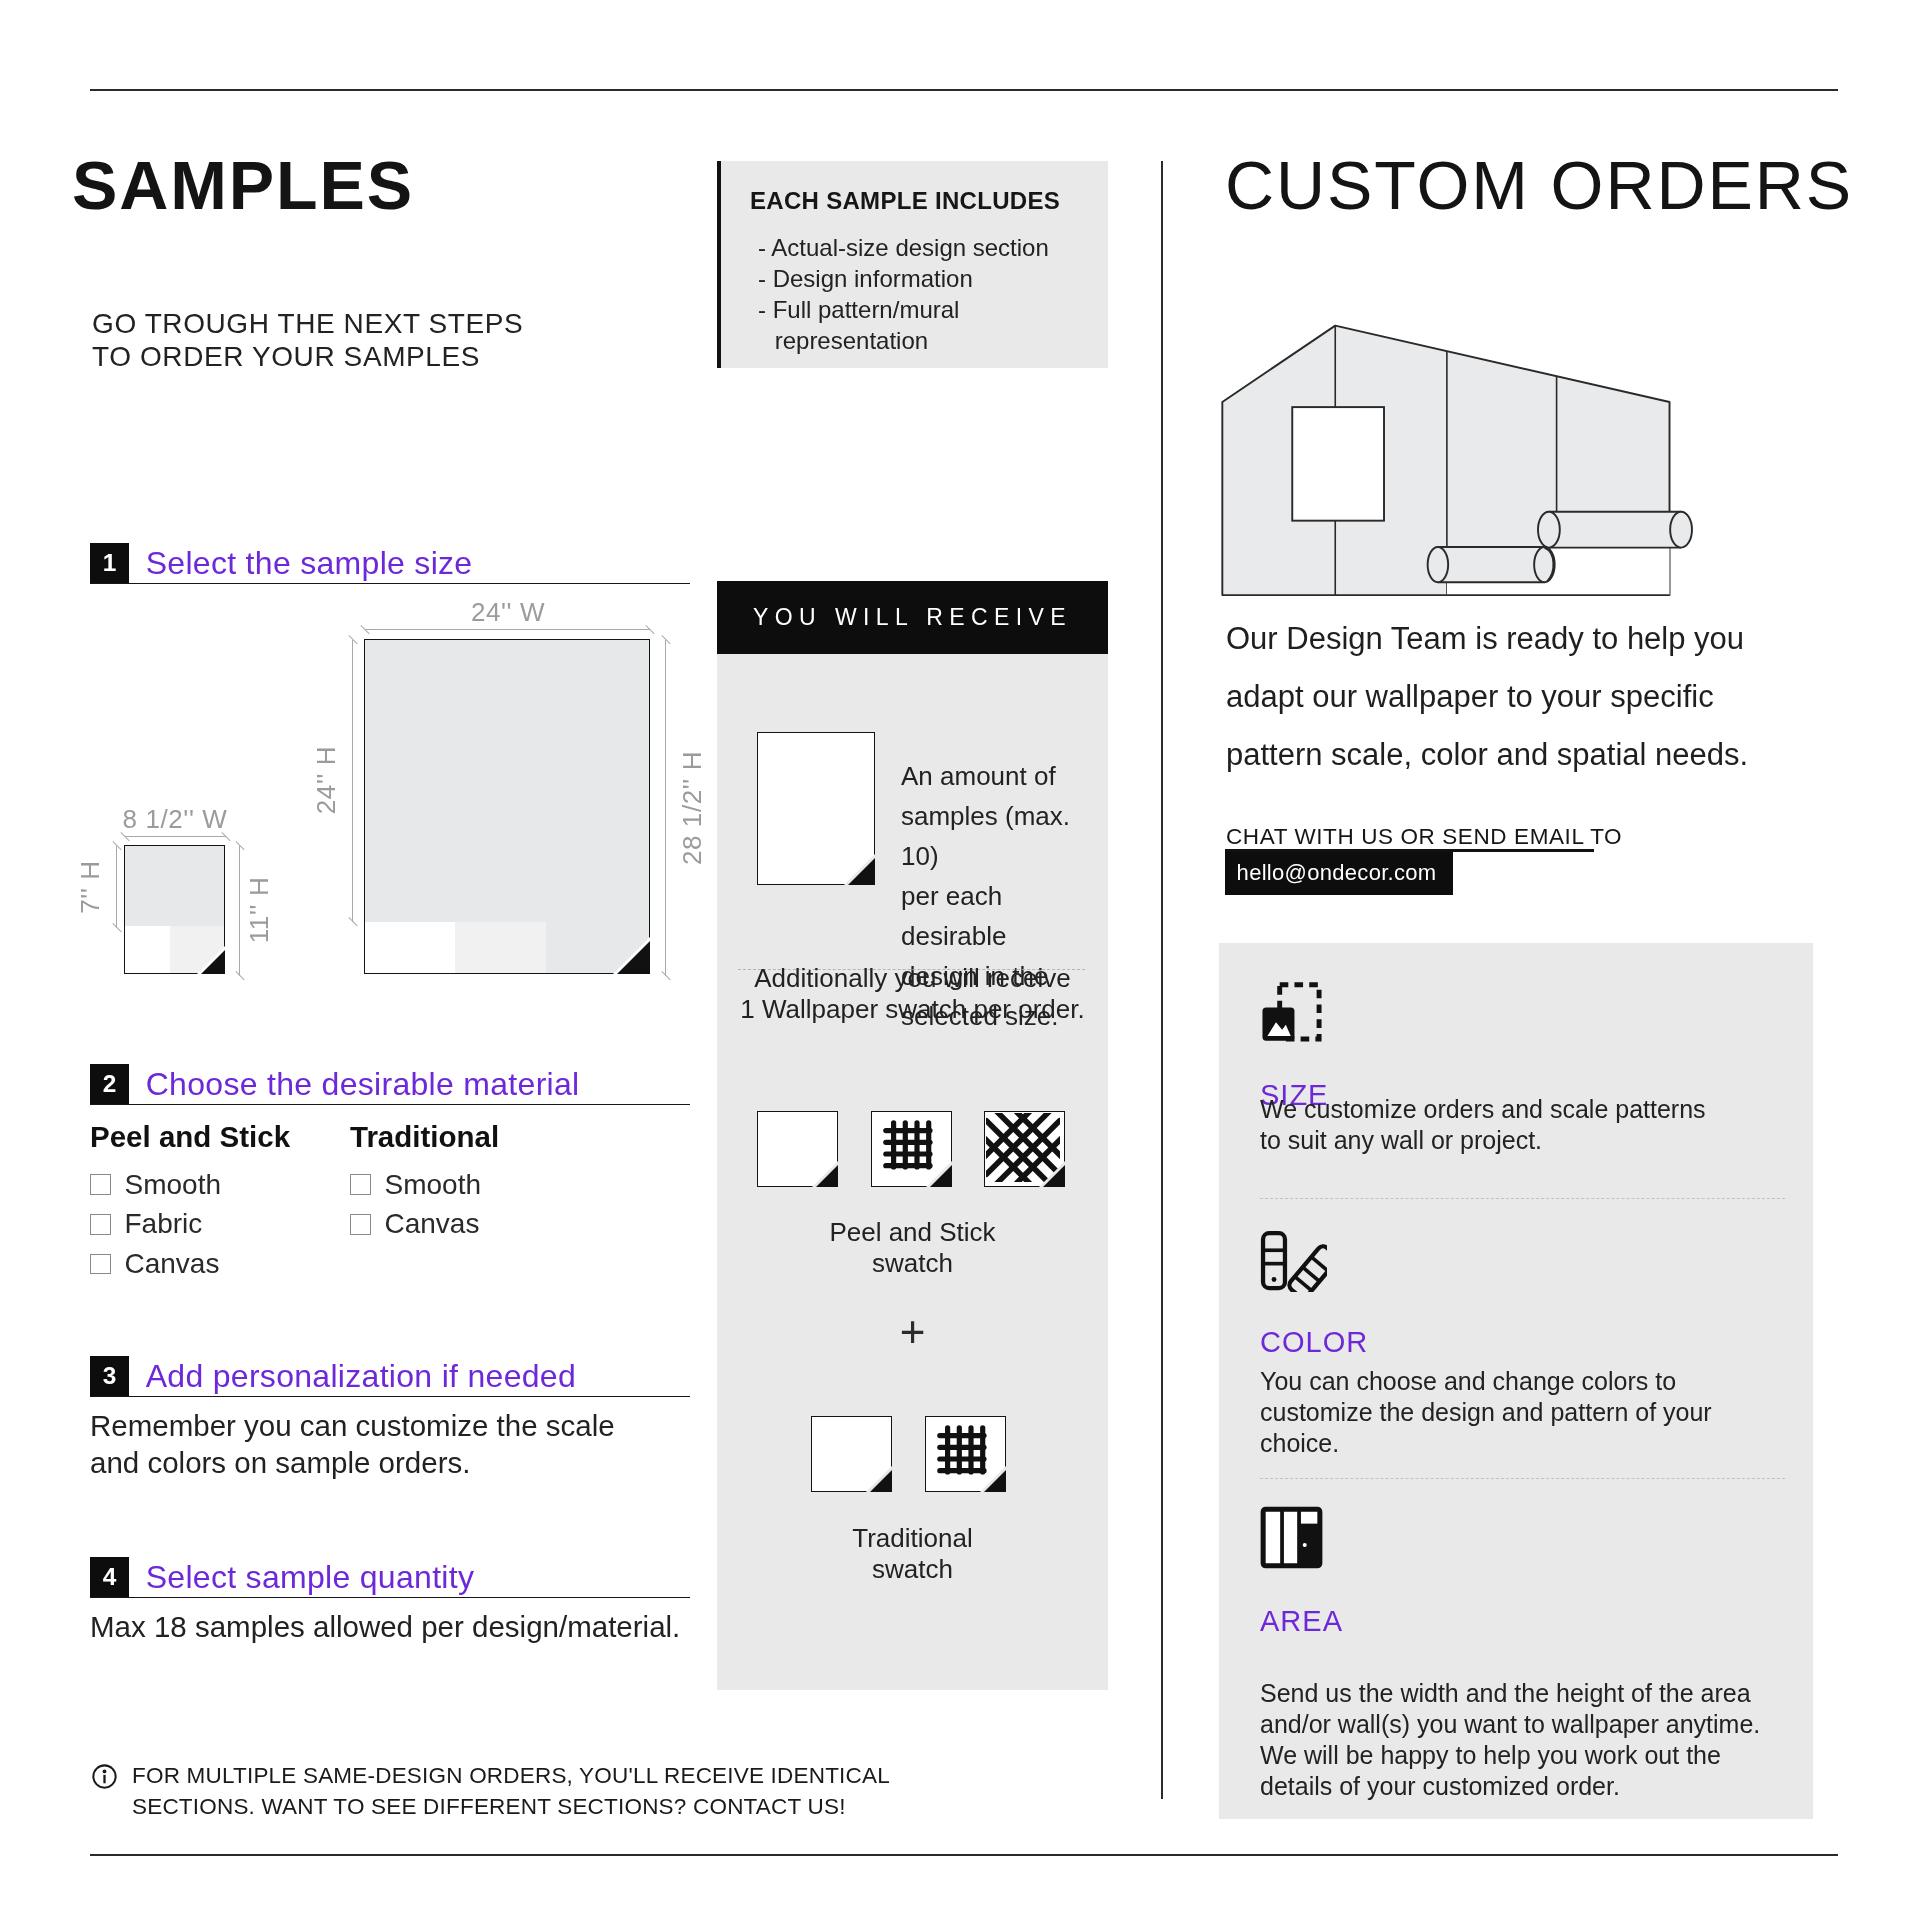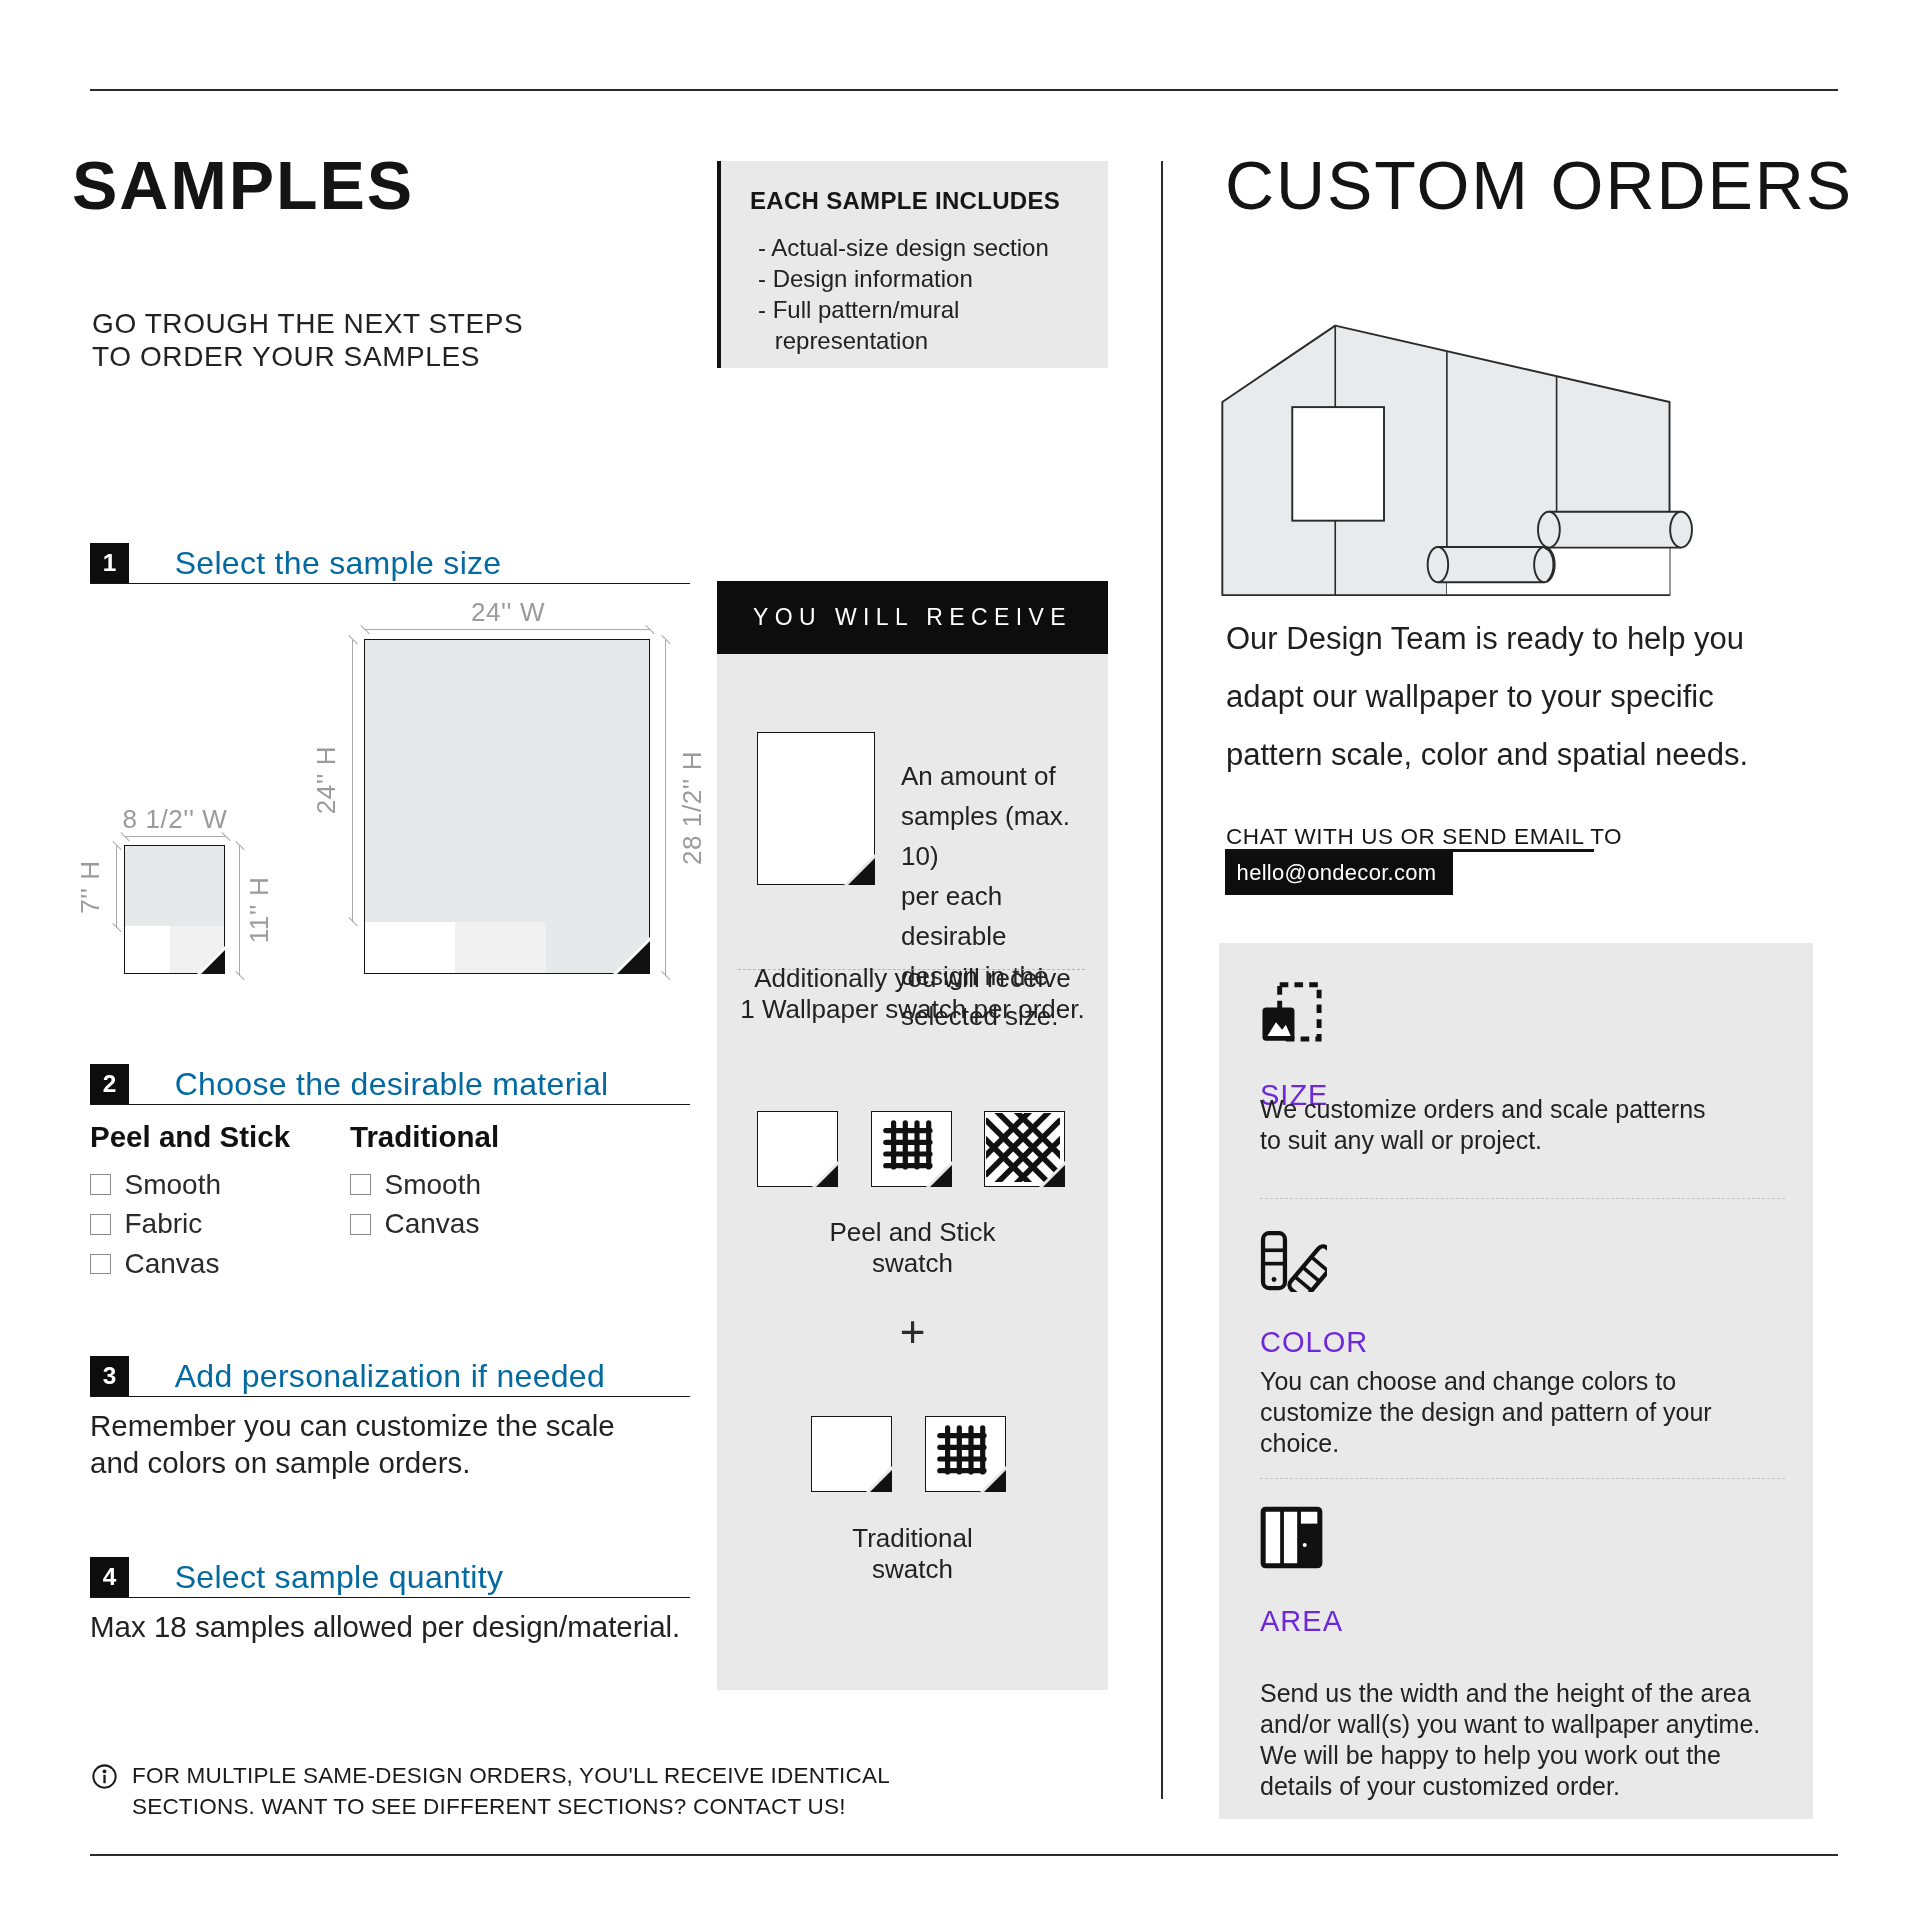--- a/index.html
+++ b/index.html
@@ -18,21 +18,21 @@
   .inc-box{position:absolute;left:717px;top:161px;width:391px;height:207px;background:#e9e9e9;
            border-left:4.5px solid #111;box-sizing:border-box;padding:26px 19px 0 29px;}
   .inc-title{font-size:24px;font-weight:700;color:#161616;margin-bottom:16.7px;letter-spacing:0.3px;}
   .inc-item{font-size:24px;line-height:31px;color:#222;white-space:pre-line;padding-left:16.7px;text-indent:-16.7px;margin-left:8px;}
 
   
   .step{position:absolute;left:90px;width:600px;height:40px;border-bottom:1.9px solid #161616;
         display:flex;align-items:center;gap:16.7px;}
   .step-num{width:39px;height:40px;background:#0d0d0d;color:#fff;font-size:24.4px;font-weight:700;
             display:flex;align-items:center;justify-content:center;flex:0 0 auto;}
-  .step-label{font-size:32px;color:#0369a1;letter-spacing:0.3px;white-space:nowrap;margin-left:29px;}
+  .step-label{font-size:32px;color:#6d28d9;letter-spacing:0.3px;white-space:nowrap;}
   .step-body{position:absolute;font-size:29.5px;line-height:37px;color:#222;white-space:pre-line;}
 
   
   .sample{position:absolute;background:#e7e8e9;border:1.9px solid #141414;box-sizing:border-box;}
   .strip-white{position:absolute;left:0;bottom:0;background:#ffffff;}
   .strip-light{position:absolute;bottom:0;background:#f1f1f2;}
   .fold-cut{position:absolute;right:-1.3px;bottom:-1.3px;width:0;height:0;border-style:solid;}
   .fold{position:absolute;right:-1.3px;bottom:-1.3px;width:0;height:0;border-style:solid;}
   .dim{position:absolute;background:#a9a9a9;}
   .tick{position:absolute;width:11.6px;height:1.3px;background:#a9a9a9;transform:rotate(45deg);}

